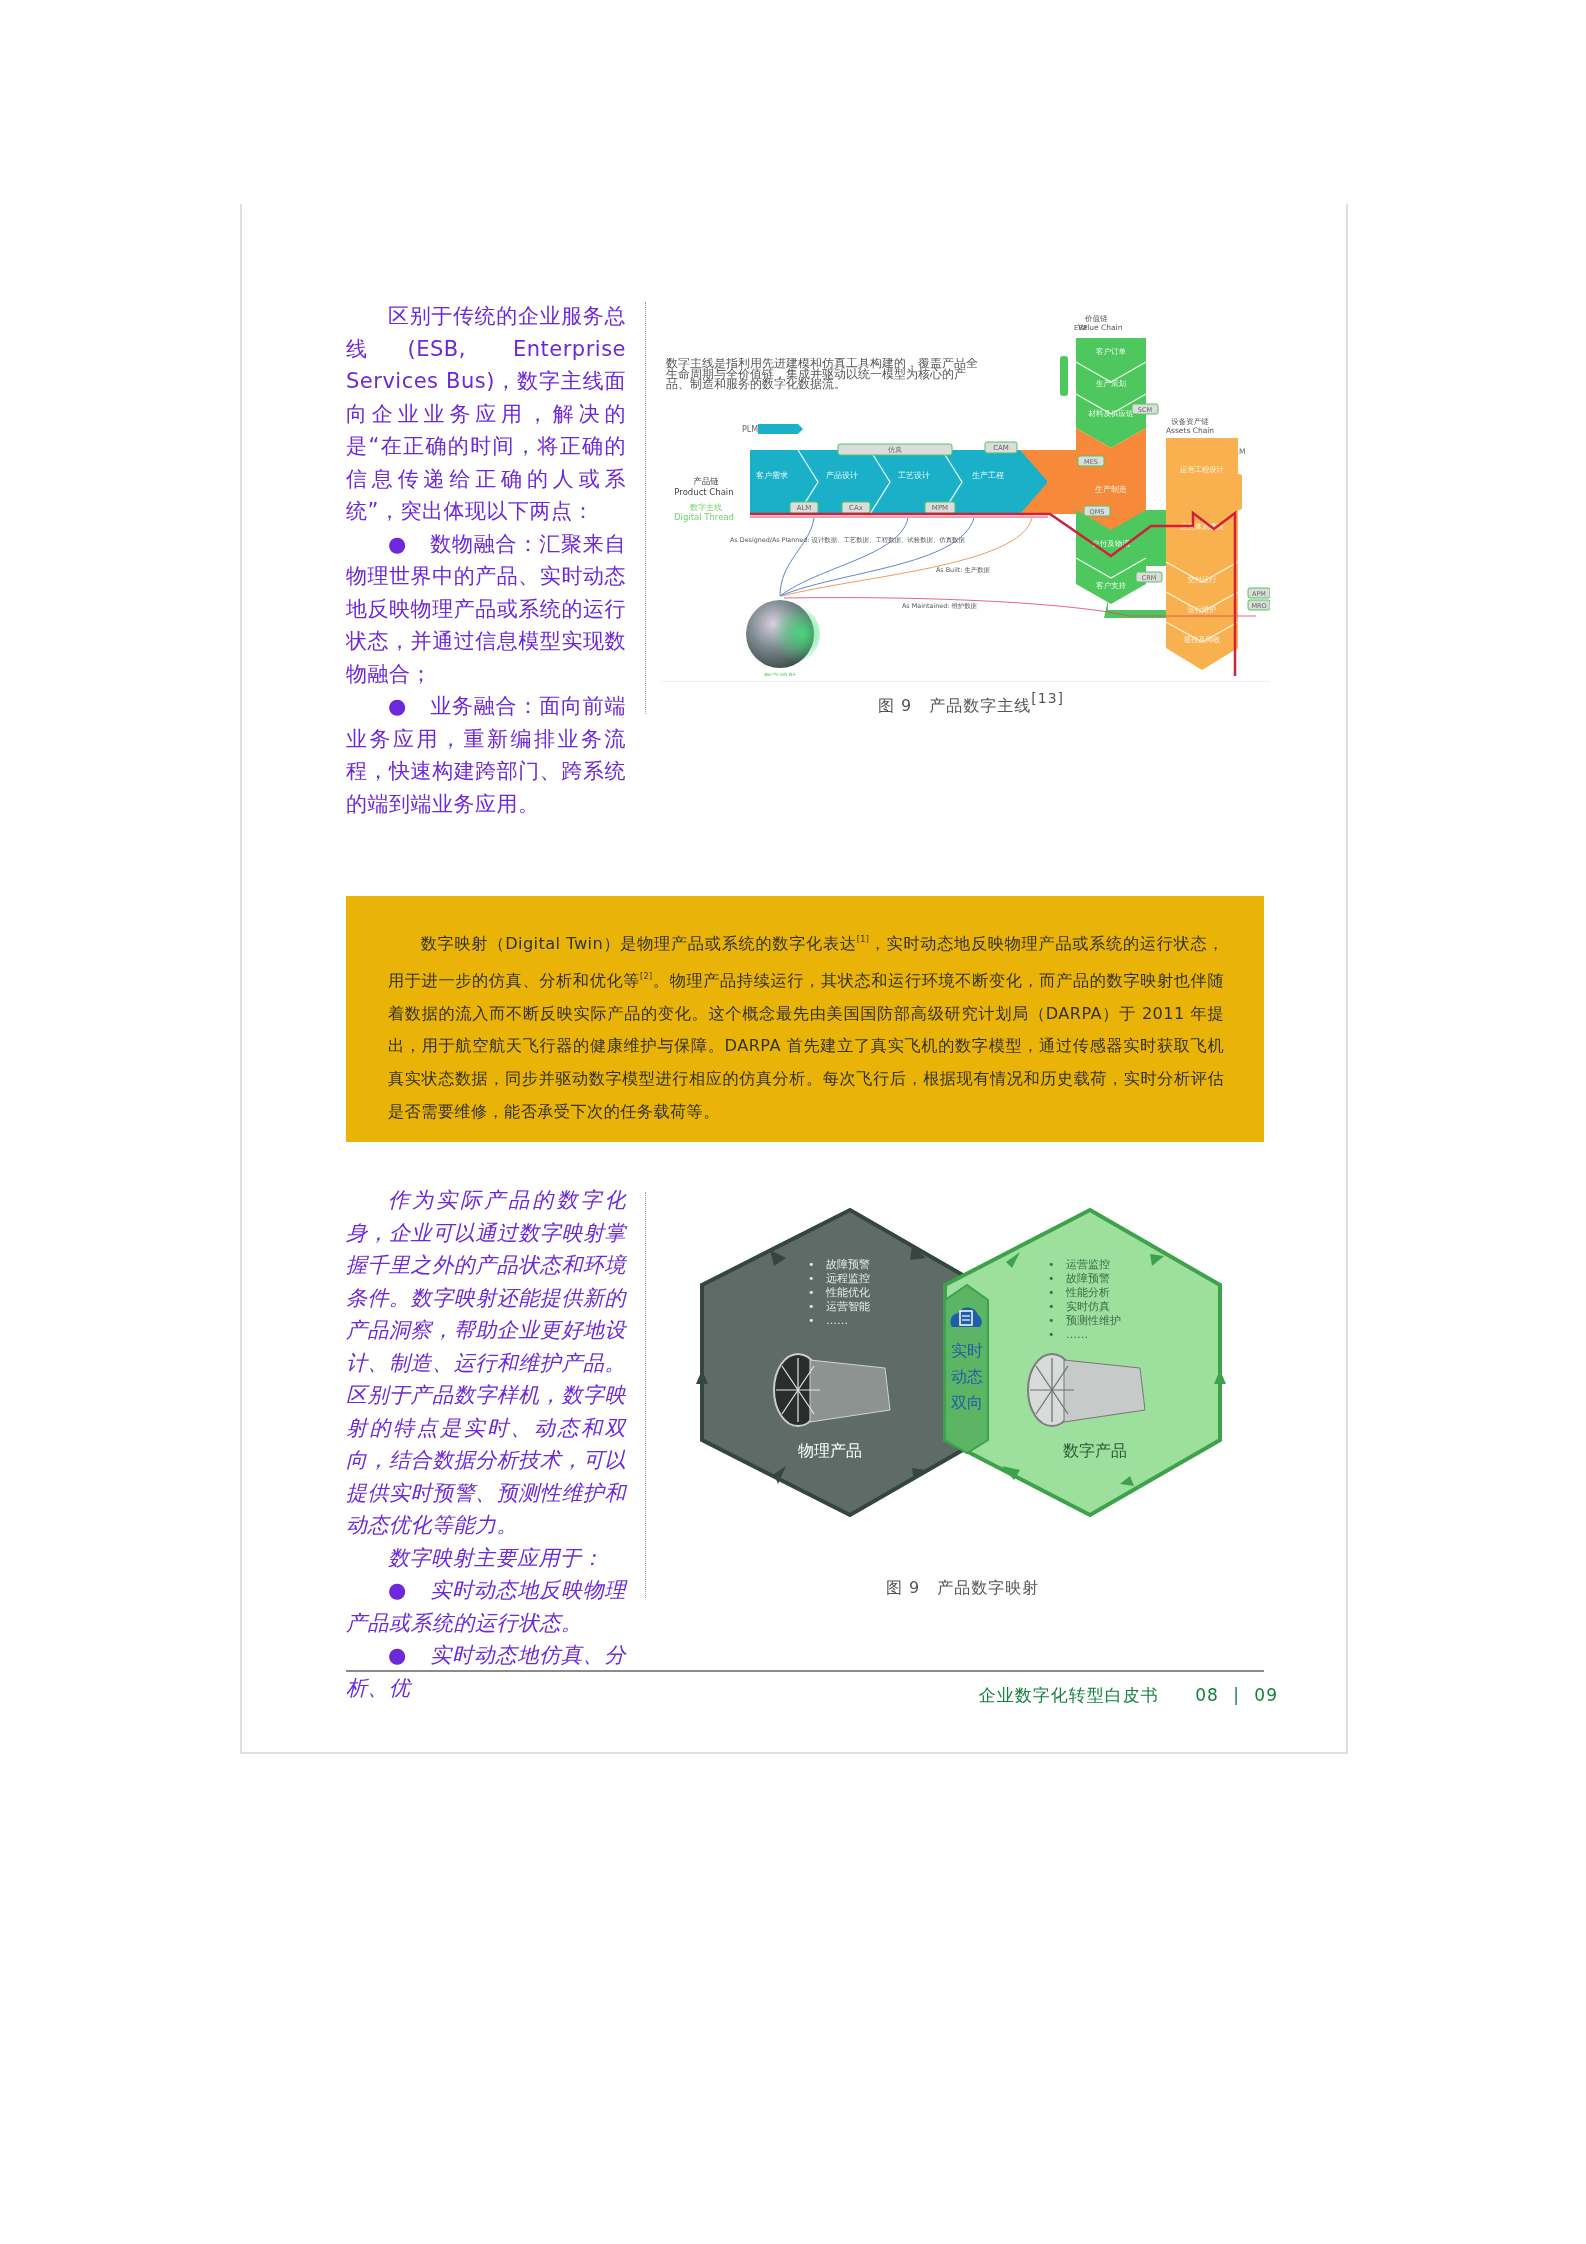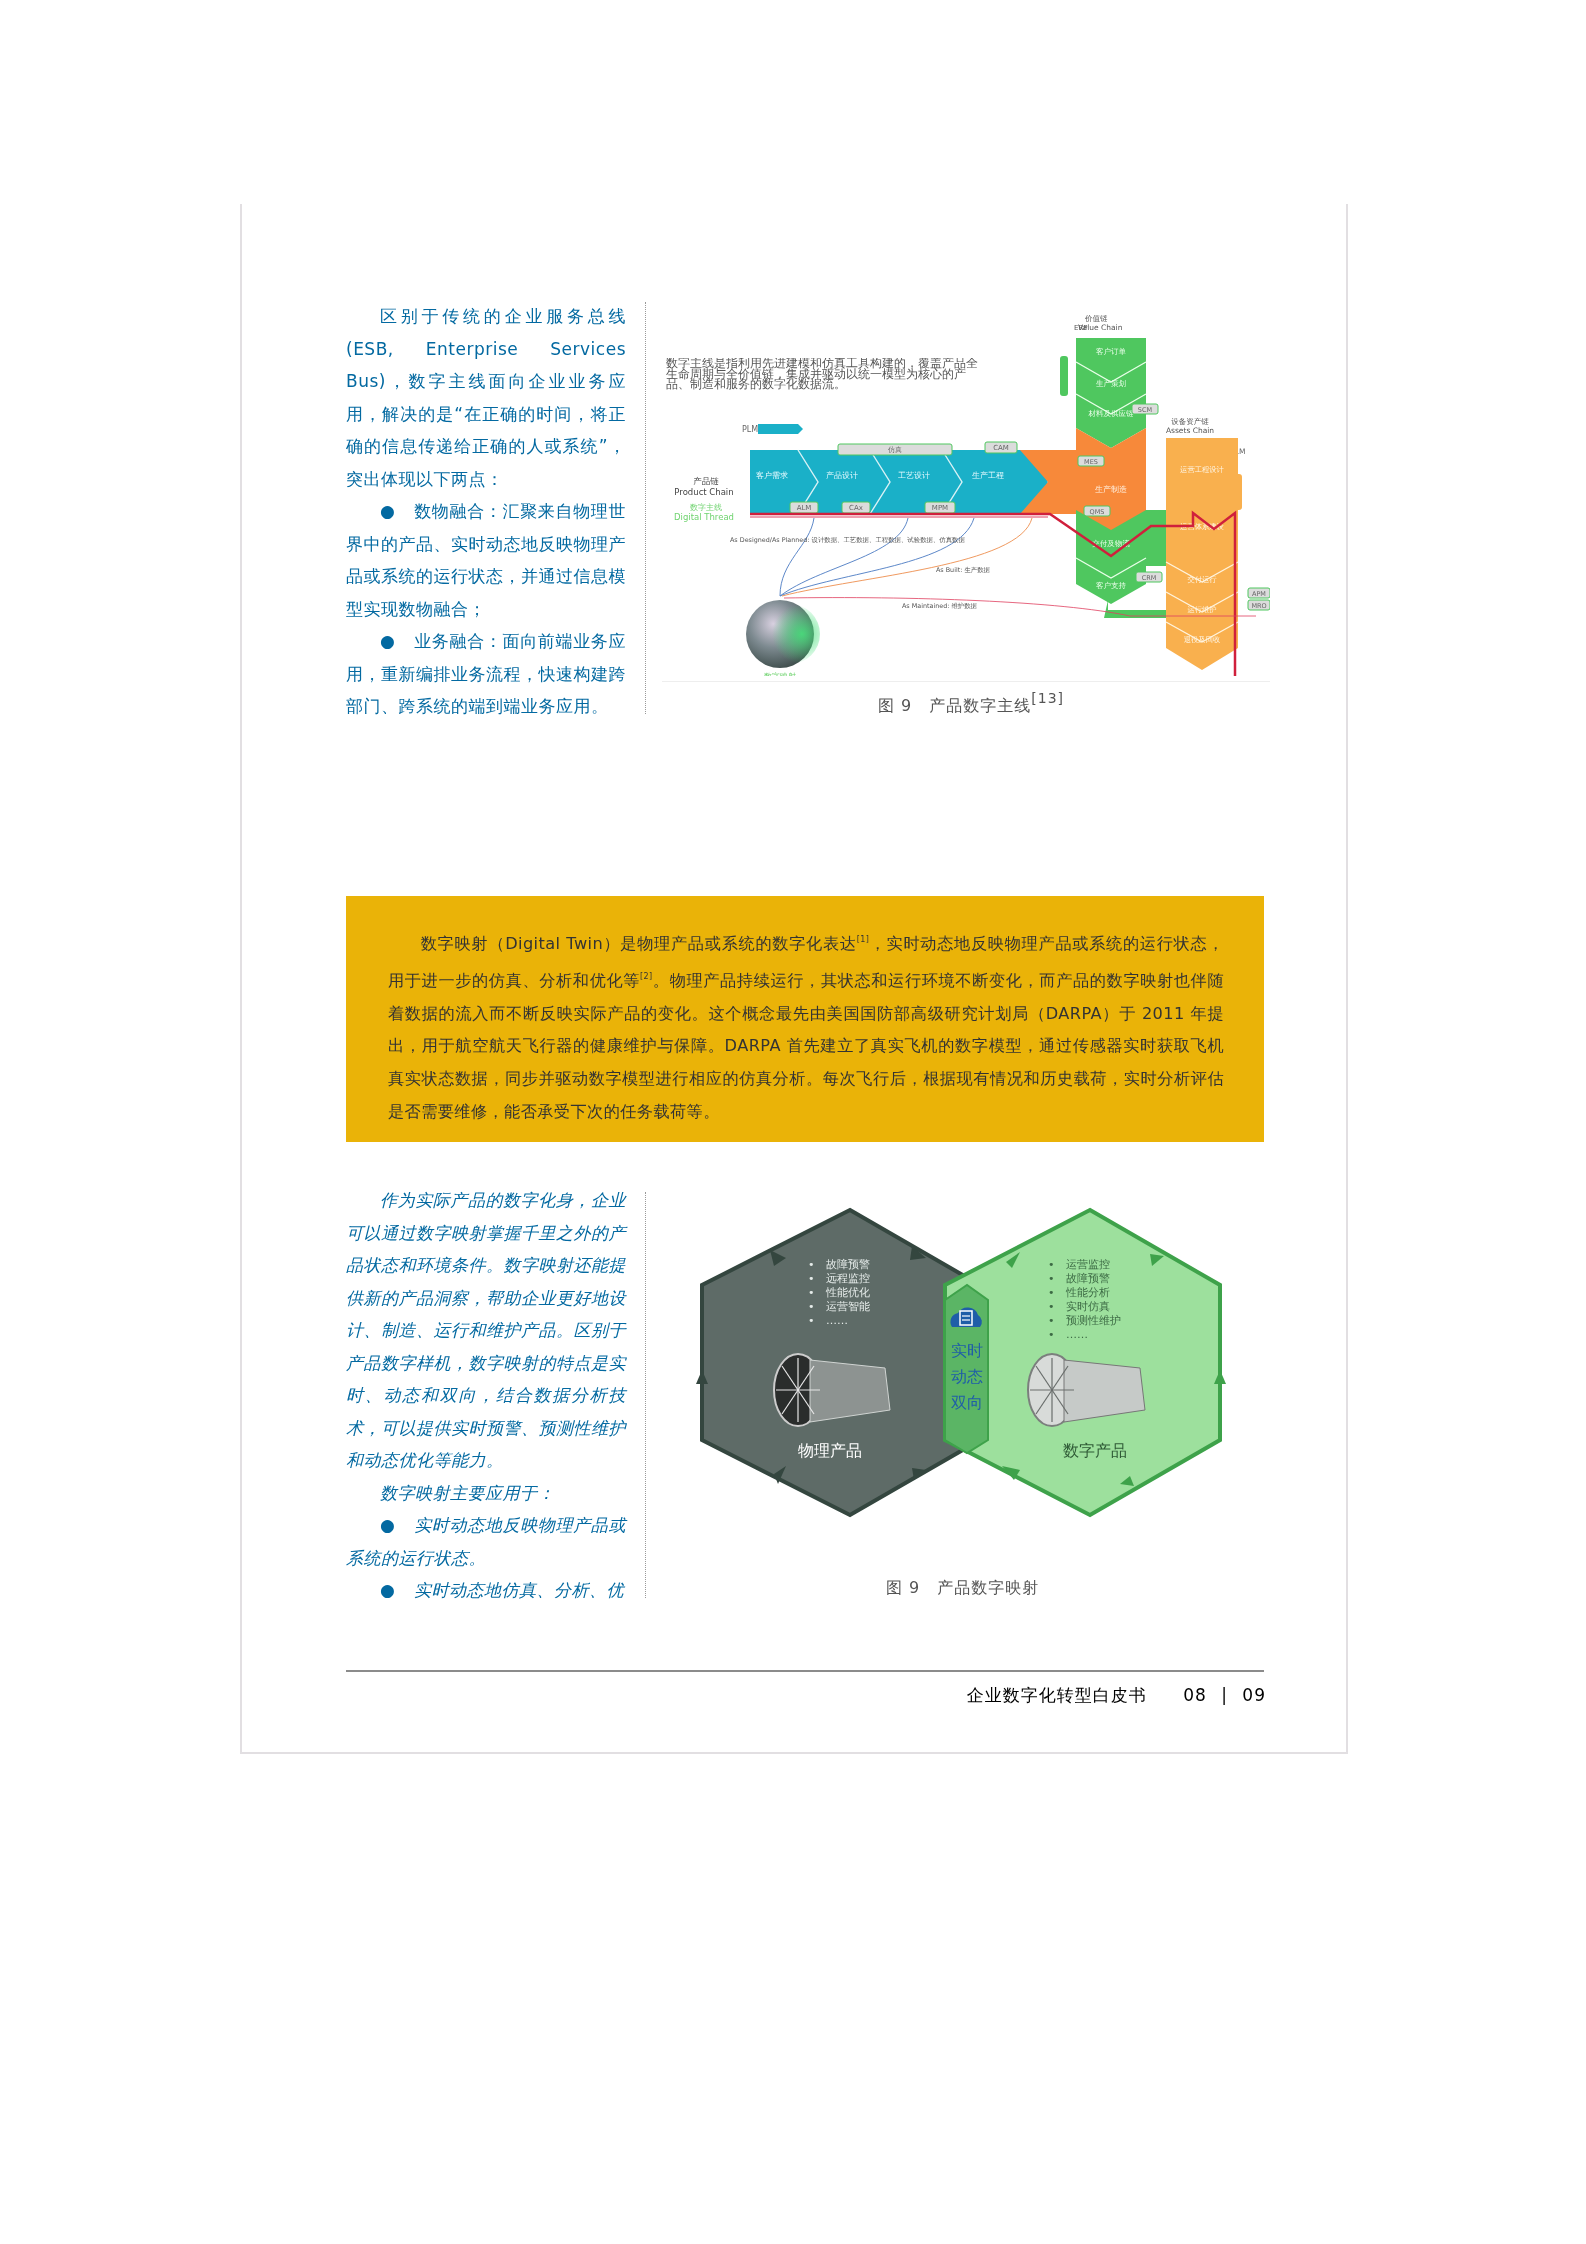--- a/index.html
+++ b/index.html
@@ -1,29 +1,29 @@
 <!DOCTYPE html>
 <html><head>
 <meta charset="utf-8">
 <style>
   html,body{margin:0;padding:0;background:#ffffff;}
   body{width:1586px;height:2244px;position:relative;overflow:hidden;font-family:"DejaVu Sans","Liberation Sans",sans-serif;color:#3a3a3a;}
   .page{position:absolute;left:240px;top:204px;width:1104px;height:1548px;border-left:2px solid #e2dfe2;border-right:2px solid #e2dfe2;border-bottom:2px solid #e2dfe2;background:#fff;}
-  .col-text{position:absolute;font-size:17px;line-height:32.5px;color:#0369a1;letter-spacing:0.5px;}
+  .col-text{position:absolute;font-size:21px;line-height:32.5px;color:#6d28d9;letter-spacing:0.5px;}
   .col-text p{margin:0;text-align:justify;}
   .indent{text-indent:2em;}
   .bullet{display:inline-block;width:2em;text-indent:0;}
   .vdivider{position:absolute;width:0;border-left:1px dotted #9a9a9a;}
   .caption{position:absolute;font-size:16px;color:#555;letter-spacing:1px;}
   .caption sup{font-size:14px;vertical-align:8px;text-align:center;}
   .graybox{position:absolute;left:346px;top:896px;width:918px;height:246px;background:#eab308;}
   .graybox p{position:absolute;left:42px;top:28px;width:836px;margin:0;font-size:16.2px;line-height:32.8px;color:#333;text-align:justify;letter-spacing:0.4px;}
   .graybox sup{font-size:8px;vertical-align:7px;}
   .footer-line{position:absolute;left:346px;top:1670px;width:918px;height:2px;background:#8b8b8b;}
-  .footer-text{position:absolute;top:1684px;right:320px;font-size:17px;color:#000000;letter-spacing:1px;margin-left:32px;}
+  .footer-text{position:absolute;top:1684px;right:308px;font-size:17px;color:#15803d;letter-spacing:1px;margin-left:32px;}
   .footer-text .pn{margin-left:30px;}
   svg text{font-family:"DejaVu Sans","Liberation Sans",sans-serif;}
 </style>
 </head>
 <body>
 
 <div class="page"></div>
 
 <div class="col-text" style="left:346px;top:300px;width:280px;">
   <p class="indent">区别于传统的企业服务总线(ESB, Enterprise Services Bus)，数字主线面向企业业务应用，解决的是“在正确的时间，将正确的信息传递给正确的人或系统”，突出体现以下两点：</p>

